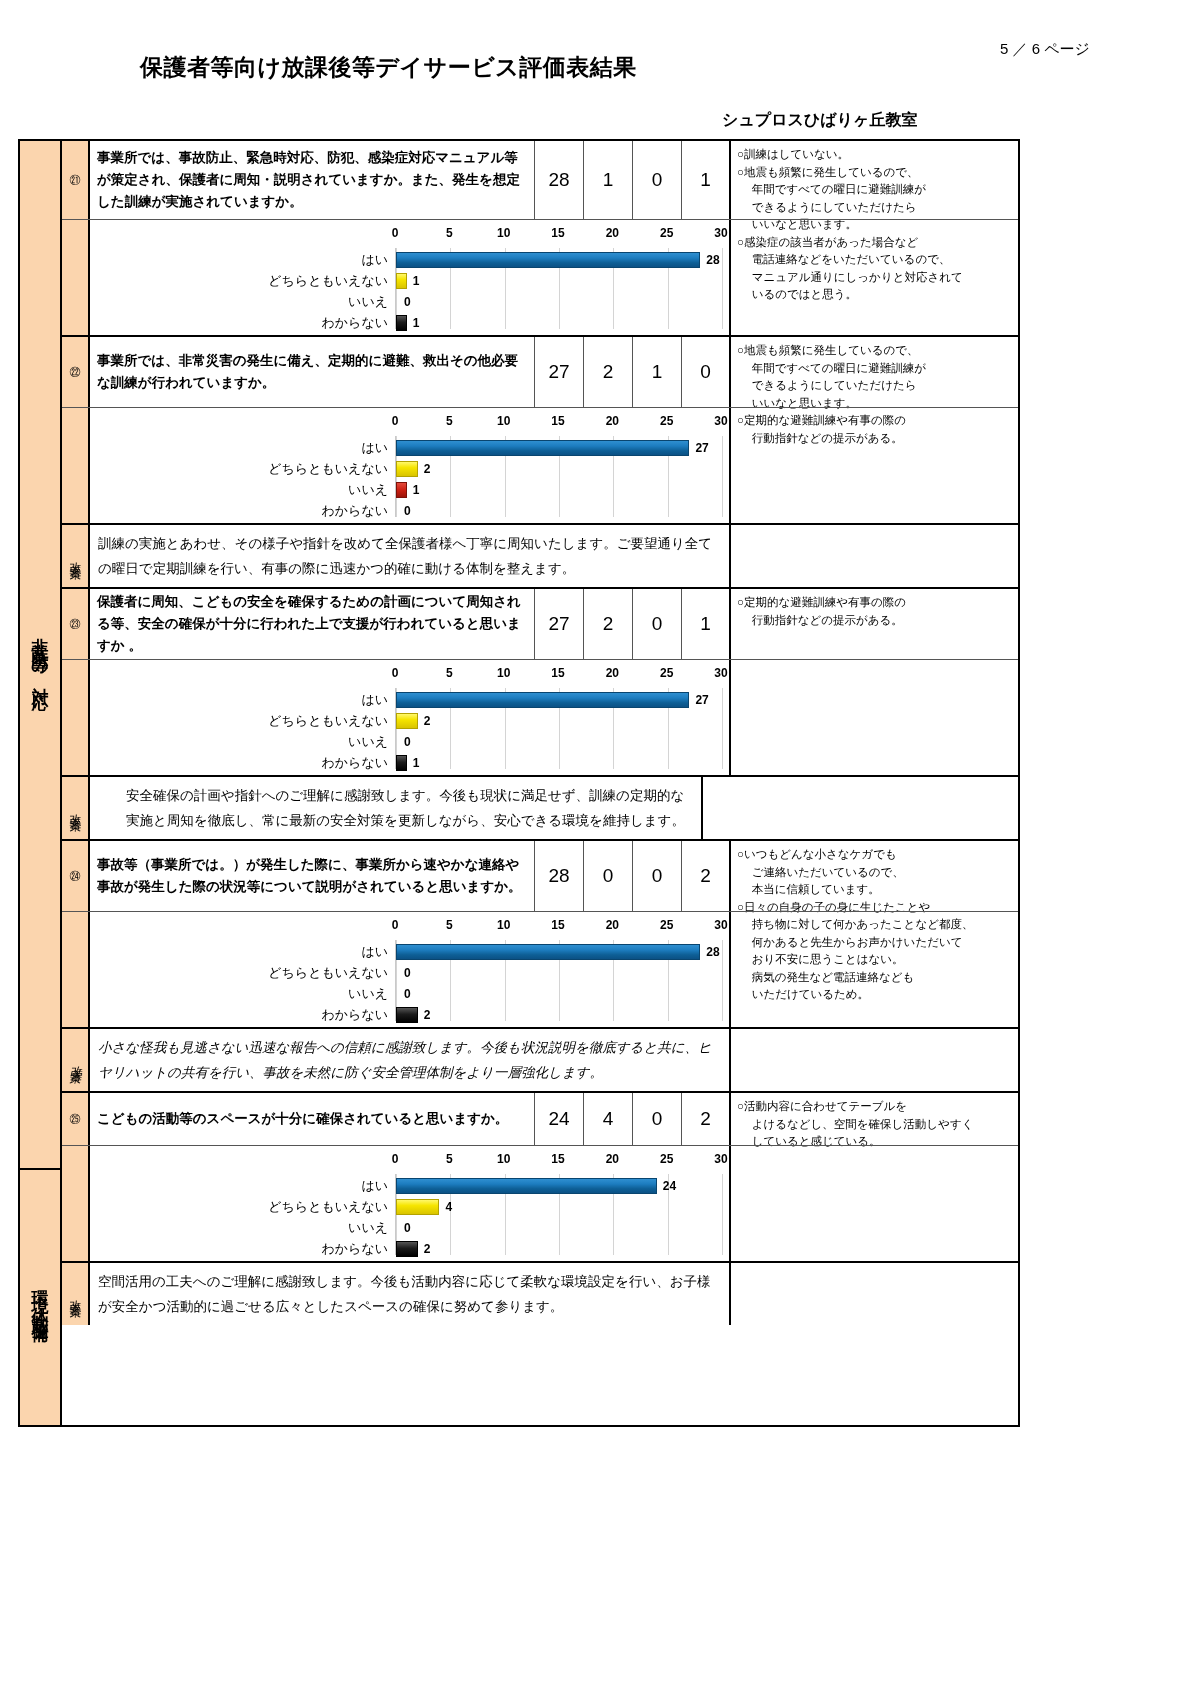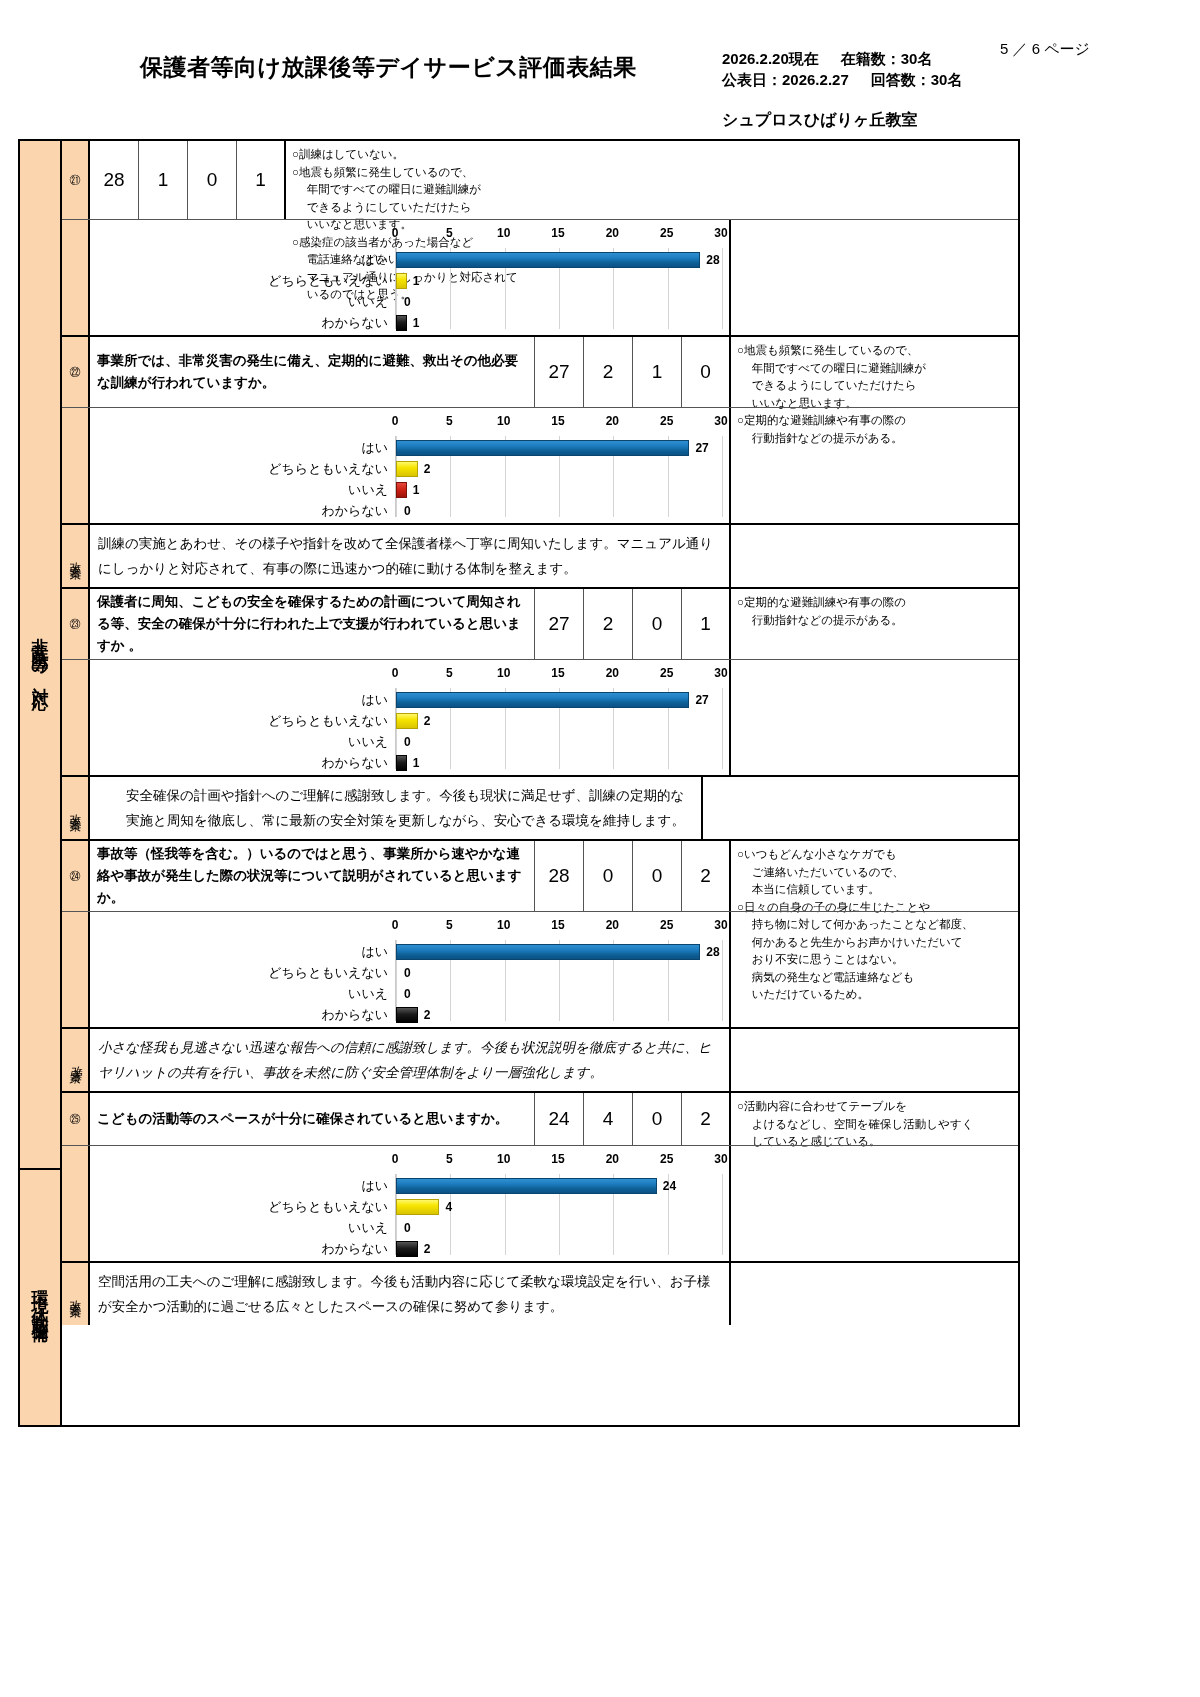--- a/index.html
+++ b/index.html
@@ -153,41 +153,34 @@
     font-size:13.5px; line-height:25px;
     border-right:2px solid #000;
   }
   .kaizen-pad { flex:0 0 287px; width:287px; }
 </style>
 </head>
 <body>
 
 <div class="header">
   <div class="doc-title">保護者等向け放課後等デイサービス評価表結果</div>
-  <div class="meta">
-    <div class="meta-row">
-      <span>2026.2.20現在</span><span class="gap"></span><span>在籍数：30名</span>
-    </div>
-    <div class="meta-row">
-      <span>公表日：2026.2.27</span><span class="gap"></span><span>回答数：30名</span>
-    </div>
-  </div>
   <div class="facility">シュプロスひばりヶ丘教室</div>
   <div class="pagenum">5 ／ 6 ページ</div>
 </div>
 
 <div class="sheet">
   <div class="catcol">
     <div class="cat b" style="height:1029px;">非常時等の対応</div>
     <div class="cat" style="height:255px;">環境・体制整備</div>
   </div>
   <div class="body-col" id="qcontainer">
       <div class="qblock">
         <div class="qrow" style="height: 78px;">
           <div class="numcell">㉑</div>
+          <div class="qtext">事業所では、事故防止、緊急時対応、防犯、感染症対応マニュアル等が策定され、保護者に周知・説明されていますか。また、発生を想定した訓練が実施されていますか。</div>
           <div class="ans">28</div>
           <div class="ans">1</div>
           <div class="ans">0</div>
           <div class="ans lastnum">1</div>
           <div class="comment">○訓練はしていない。
 ○地震も頻繁に発生しているので、
 　 年間ですべての曜日に避難訓練が
 　 できるようにしていただけたら
 　 いいなと思います。
 ○感染症の該当者があった場合など
@@ -296,21 +289,21 @@
               <div class="barrow" style="top:85px;">
                 <div class="barlabel">わからない</div>
                 <div class="barval" style="left:314px;">0</div>
               </div>
             </div>
           </div>
           <div class="kaizen-pad"></div>
         </div>
         <div class="kaizenrow" style="min-height: 62px;">
           <div class="kaizen-label">改善案</div>
-          <div class="kaizen-text">訓練の実施とあわせ、その様子や指針を改めて全保護者様へ丁寧に周知いたします。マニュアル通りにしっかりと対応されて、有事の際に迅速かつ的確に動ける体制を整えます。</div>
+          <div class="kaizen-text">訓練の実施とあわせ、その様子や指針を改めて全保護者様へ丁寧に周知いたします。ご要望通り全ての曜日で定期訓練を行い、有事の際に迅速かつ的確に動ける体制を整えます。</div>
           <div class="kaizen-pad"></div>
         </div>
       </div>
       <div class="qblock">
         <div class="qrow" style="height: 70px;">
           <div class="numcell">㉓</div>
           <div class="qtext">保護者に周知、こどもの安全を確保するための計画について周知される等、安全の確保が十分に行われた上で支援が行われていると思いますか 。</div>
           <div class="ans">27</div>
           <div class="ans">2</div>
           <div class="ans">0</div>
@@ -365,21 +358,21 @@
         </div>
         <div class="kaizenrow" style="min-height: 62px; gap: 28px;">
           <div class="kaizen-label">改善案</div>
           <div class="kaizen-text">安全確保の計画や指針へのご理解に感謝致します。今後も現状に満足せず、訓練の定期的な実施と周知を徹底し、常に最新の安全対策を更新しながら、安心できる環境を維持します。</div>
           <div class="kaizen-pad"></div>
         </div>
       </div>
       <div class="qblock">
         <div class="qrow" style="height: 70px;">
           <div class="numcell">㉔</div>
-          <div class="qtext">事故等（怪我等を含む。）いるのではと思う、事業所から速やかな連絡や事故が発生した際の状況等について説明がされていると思いますか。</div>
+          <div class="qtext">事故等（事業所では。）が発生した際に、事業所から速やかな連絡や事故が発生した際の状況等について説明がされていると思いますか。</div>
           <div class="ans">28</div>
           <div class="ans">0</div>
           <div class="ans">0</div>
           <div class="ans lastnum">2</div>
           <div class="comment">○いつもどんな小さなケガでも
 　 ご連絡いただいているので、
 　 本当に信頼しています。
 ○日々の自身の子の身に生じたことや
 　 持ち物に対して何かあったことなど都度、
 　 何かあると先生からお声かけいただいて

